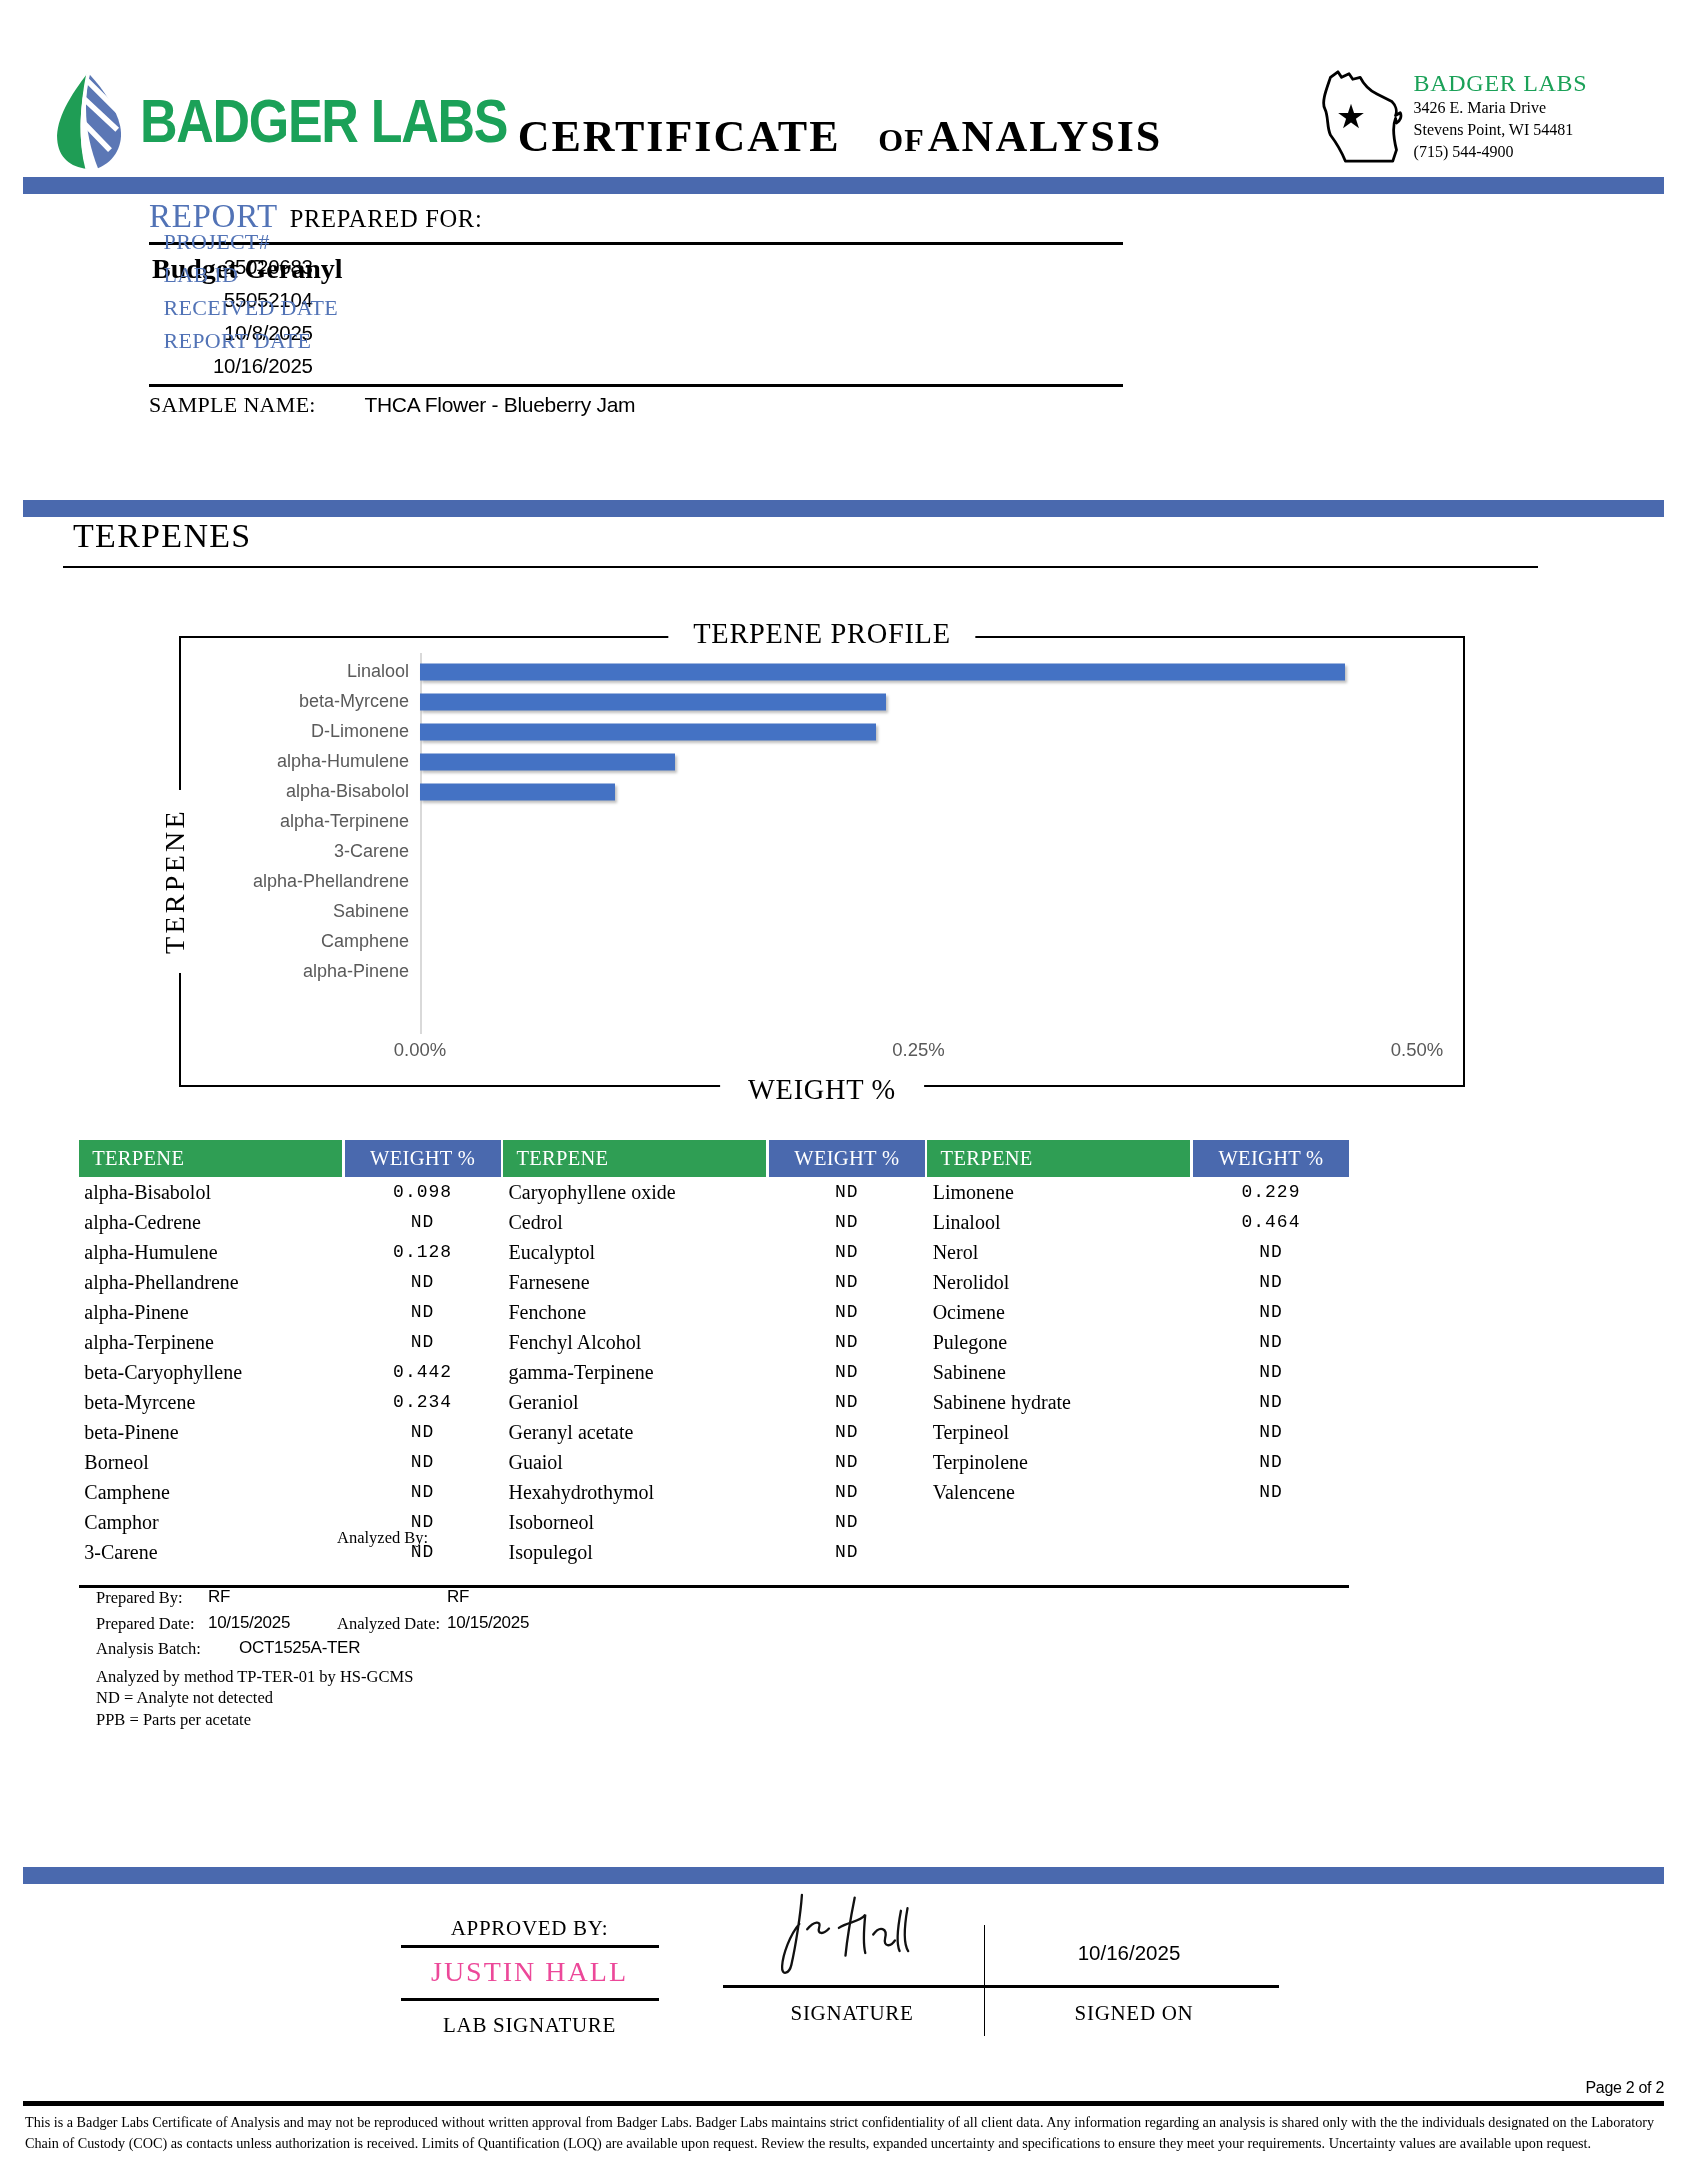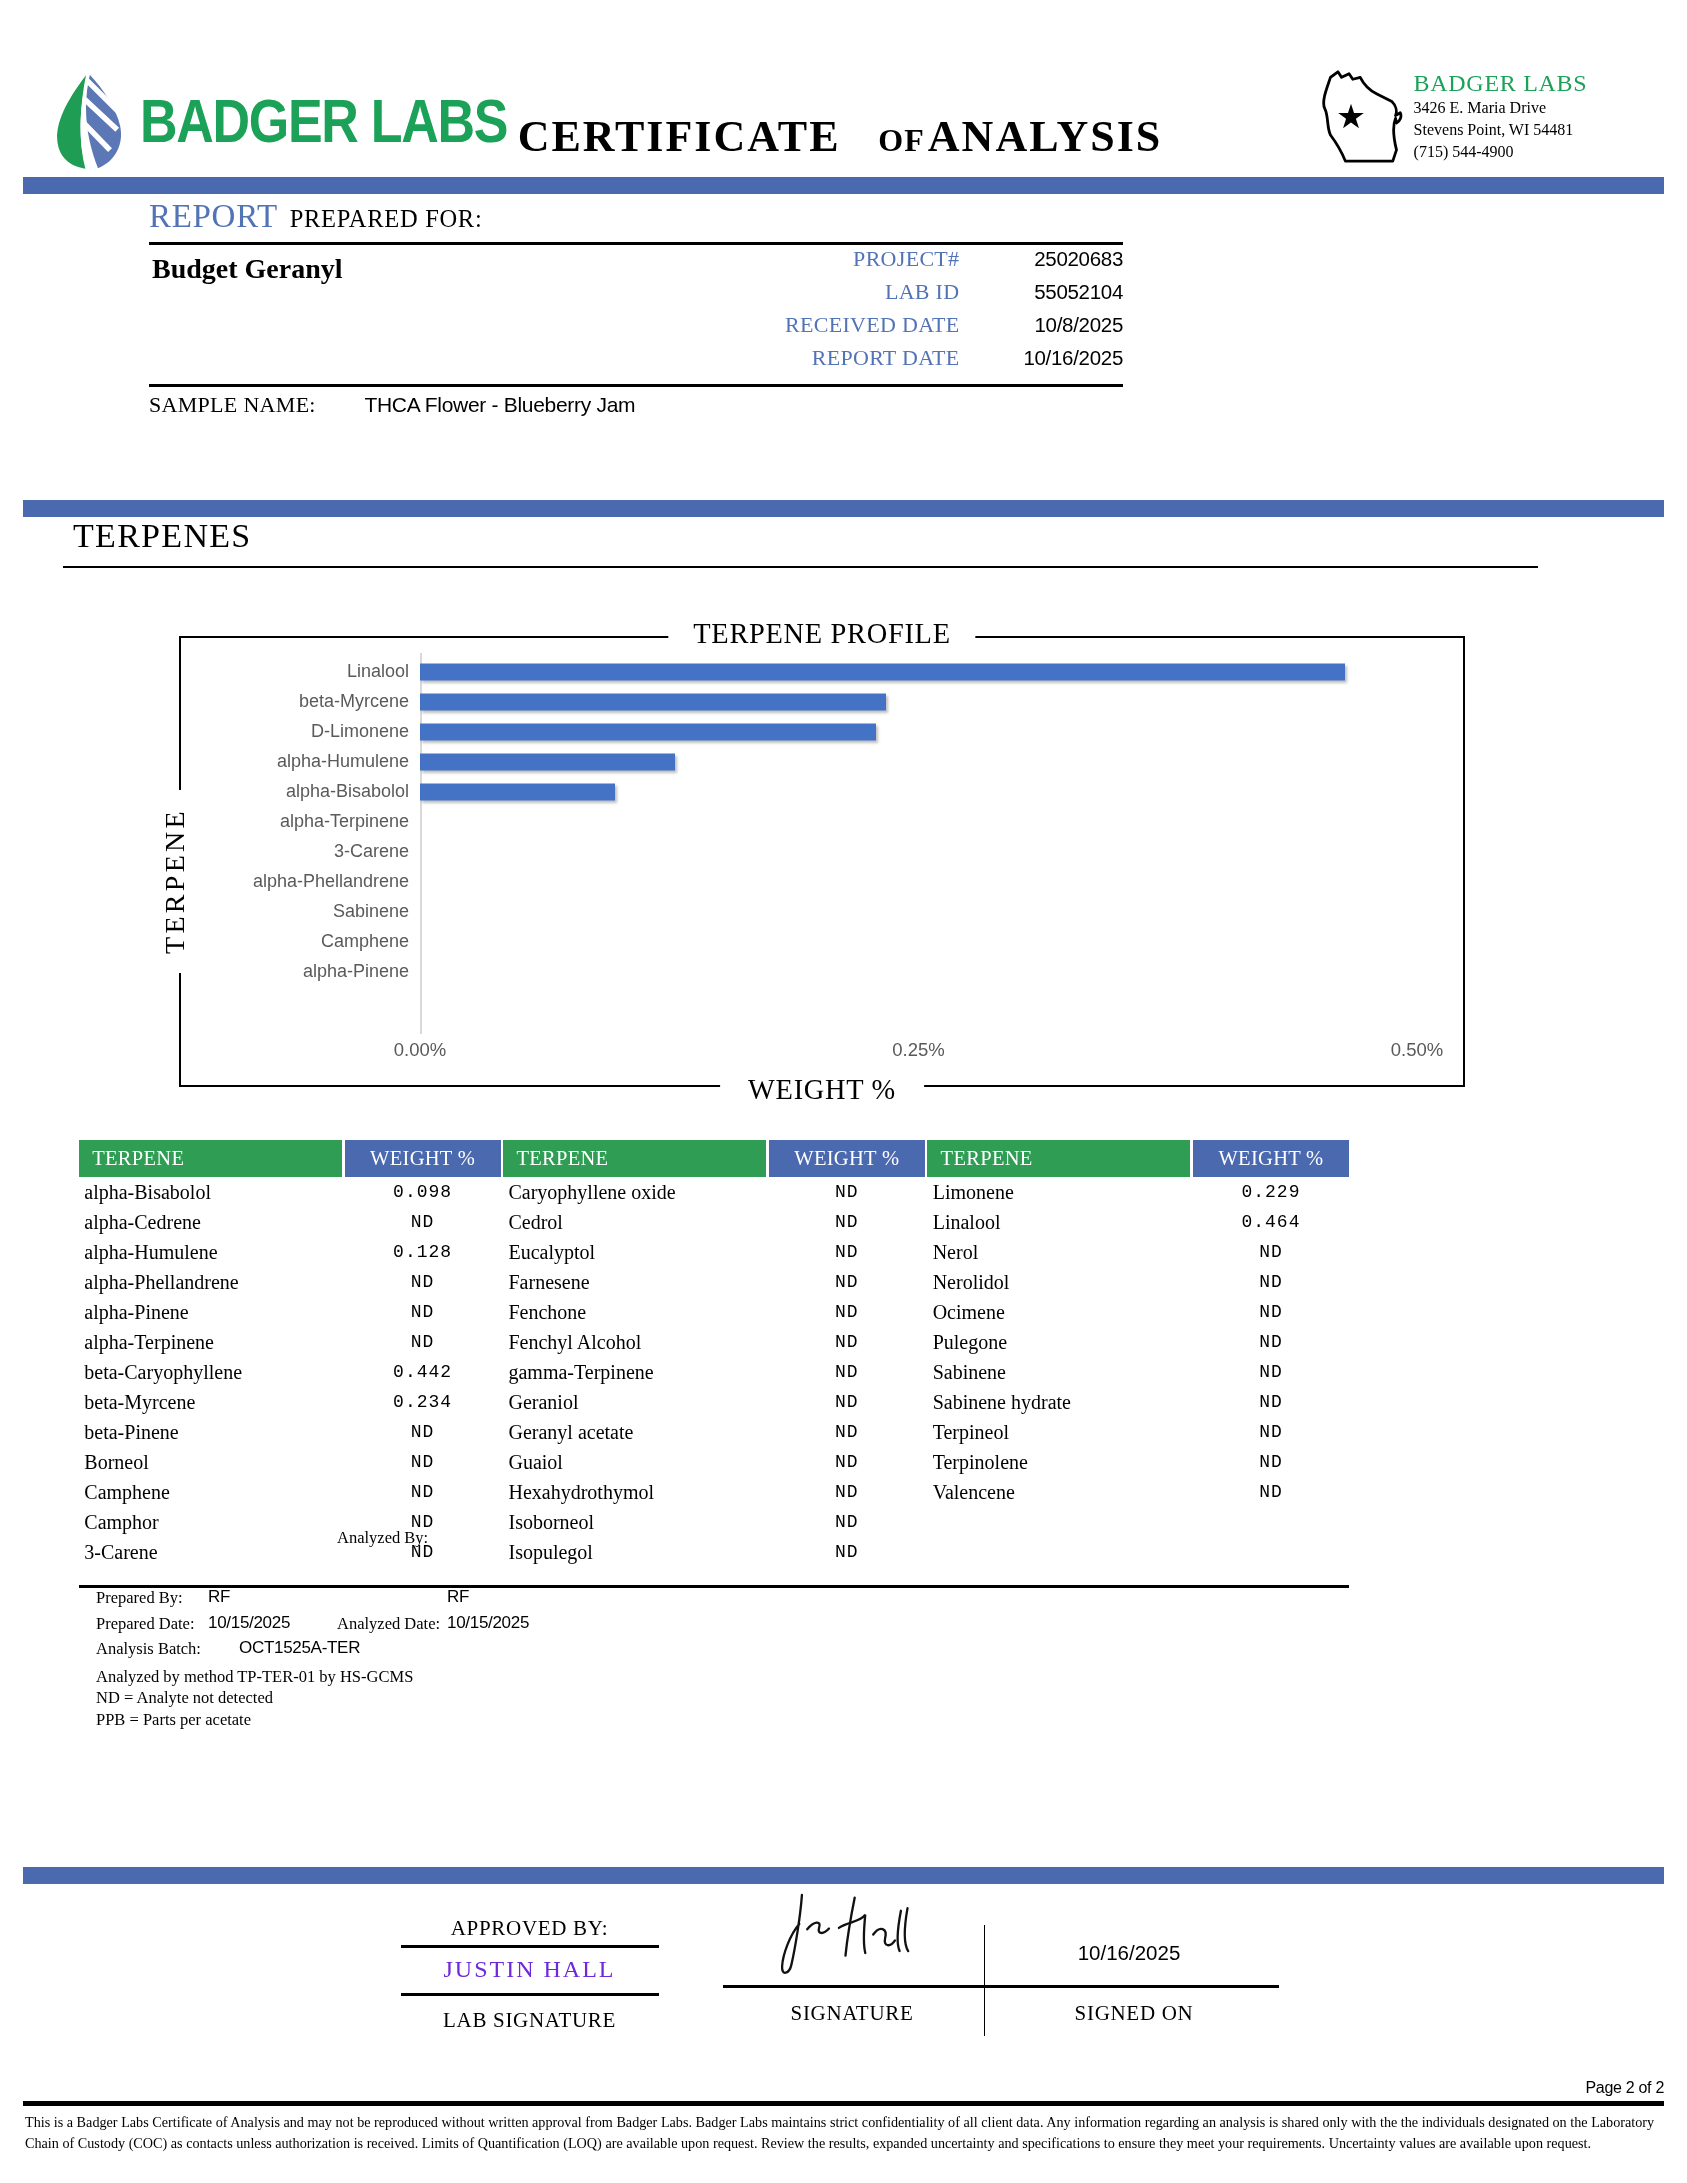--- a/index.html
+++ b/index.html
@@ -22,21 +22,21 @@
   .bar1{top:177px;} .bar2{top:500px;} .bar3{top:1867px;}
 
   
   .report-head{position:absolute;left:149px;top:198px;white-space:nowrap;}
   .report-word{font-size:33px;color:#5273b6;letter-spacing:0.7px;}
   .prepared-word{font-size:24.5px;color:#000;margin-left:9.3px;letter-spacing:0.7px;}
   .rline{position:absolute;left:149px;width:974px;height:3.3px;background:#000;}
   .rline1{top:242px;} .rline2{top:384px;}
   .client-name{position:absolute;left:152px;top:253px;font-size:28px;font-weight:700;}
   .report-fields{position:absolute;left:149px;top:246px;width:974px;}
-  .rfrow{display:flex;justify-content:flex-end;align-items:baseline;height:33px;}
+  .rfrow{display:flex;justify-content:flex-end;align-items:baseline;height:33px;flex-direction:column;}
   .rflabel{font-size:22px;color:#5273b6;letter-spacing:0.3px;text-align:right;}
   .rfvalue{width:149px;margin-left:14.6px;font-family:"Liberation Sans",sans-serif;
            font-size:20.5px;letter-spacing:-0.3px;text-align:right;}
   .sample-row{position:absolute;left:149px;top:392px;white-space:nowrap;}
   .sample-label{font-size:22px;letter-spacing:0.3px;}
   .sample-value{font-family:"Liberation Sans",sans-serif;font-size:21px;margin-left:46px;letter-spacing:-0.3px;}
 
   
   .section-title{position:absolute;left:73px;top:517px;font-size:34px;letter-spacing:1.3px;}
   .section-underline{position:absolute;left:63px;top:566px;width:1475px;height:2px;background:#000;}
@@ -75,21 +75,21 @@
 
   
   .ai-label{position:absolute;font-size:16.5px;}
   .ai-value{position:absolute;font-family:"Liberation Sans",sans-serif;font-size:17px;letter-spacing:-0.3px;}
   .ai-note{position:absolute;left:96px;font-size:16.5px;}
 
   
   .appr-col{position:absolute;left:397px;top:1916px;width:265px;text-align:center;}
   .appr-by{font-size:21px;letter-spacing:0.7px;}
   .appr-line{width:258px;height:2.6px;background:#000;margin:4px auto;}
-  .appr-name{font-size:24px;color:#6d28d9;letter-spacing:2px;padding:4px 0 6.6px 0;}
+  .appr-name{font-size:28px;color:#ec4899;letter-spacing:2px;padding:4px 0 6.6px 0;}
   .appr-title{font-size:21px;letter-spacing:0.7px;padding-top:8px;}
   .sig-svg{position:absolute;left:761px;top:1887px;}
   .sig-line{position:absolute;left:723px;top:1985px;width:556px;height:2.6px;background:#000;}
   .sig-vline{position:absolute;left:984px;top:1925px;width:1.3px;height:111px;background:#000;}
   .sig-label{position:absolute;top:2001px;font-size:21px;letter-spacing:0.7px;transform:translateX(-50%);}
   .sig-label.sig{left:852px;} .sig-label.signedon{left:1134px;}
   .signed-date{position:absolute;left:1129px;top:1941px;transform:translateX(-50%);
                font-family:"Liberation Sans",sans-serif;font-size:20.5px;}
 
   

